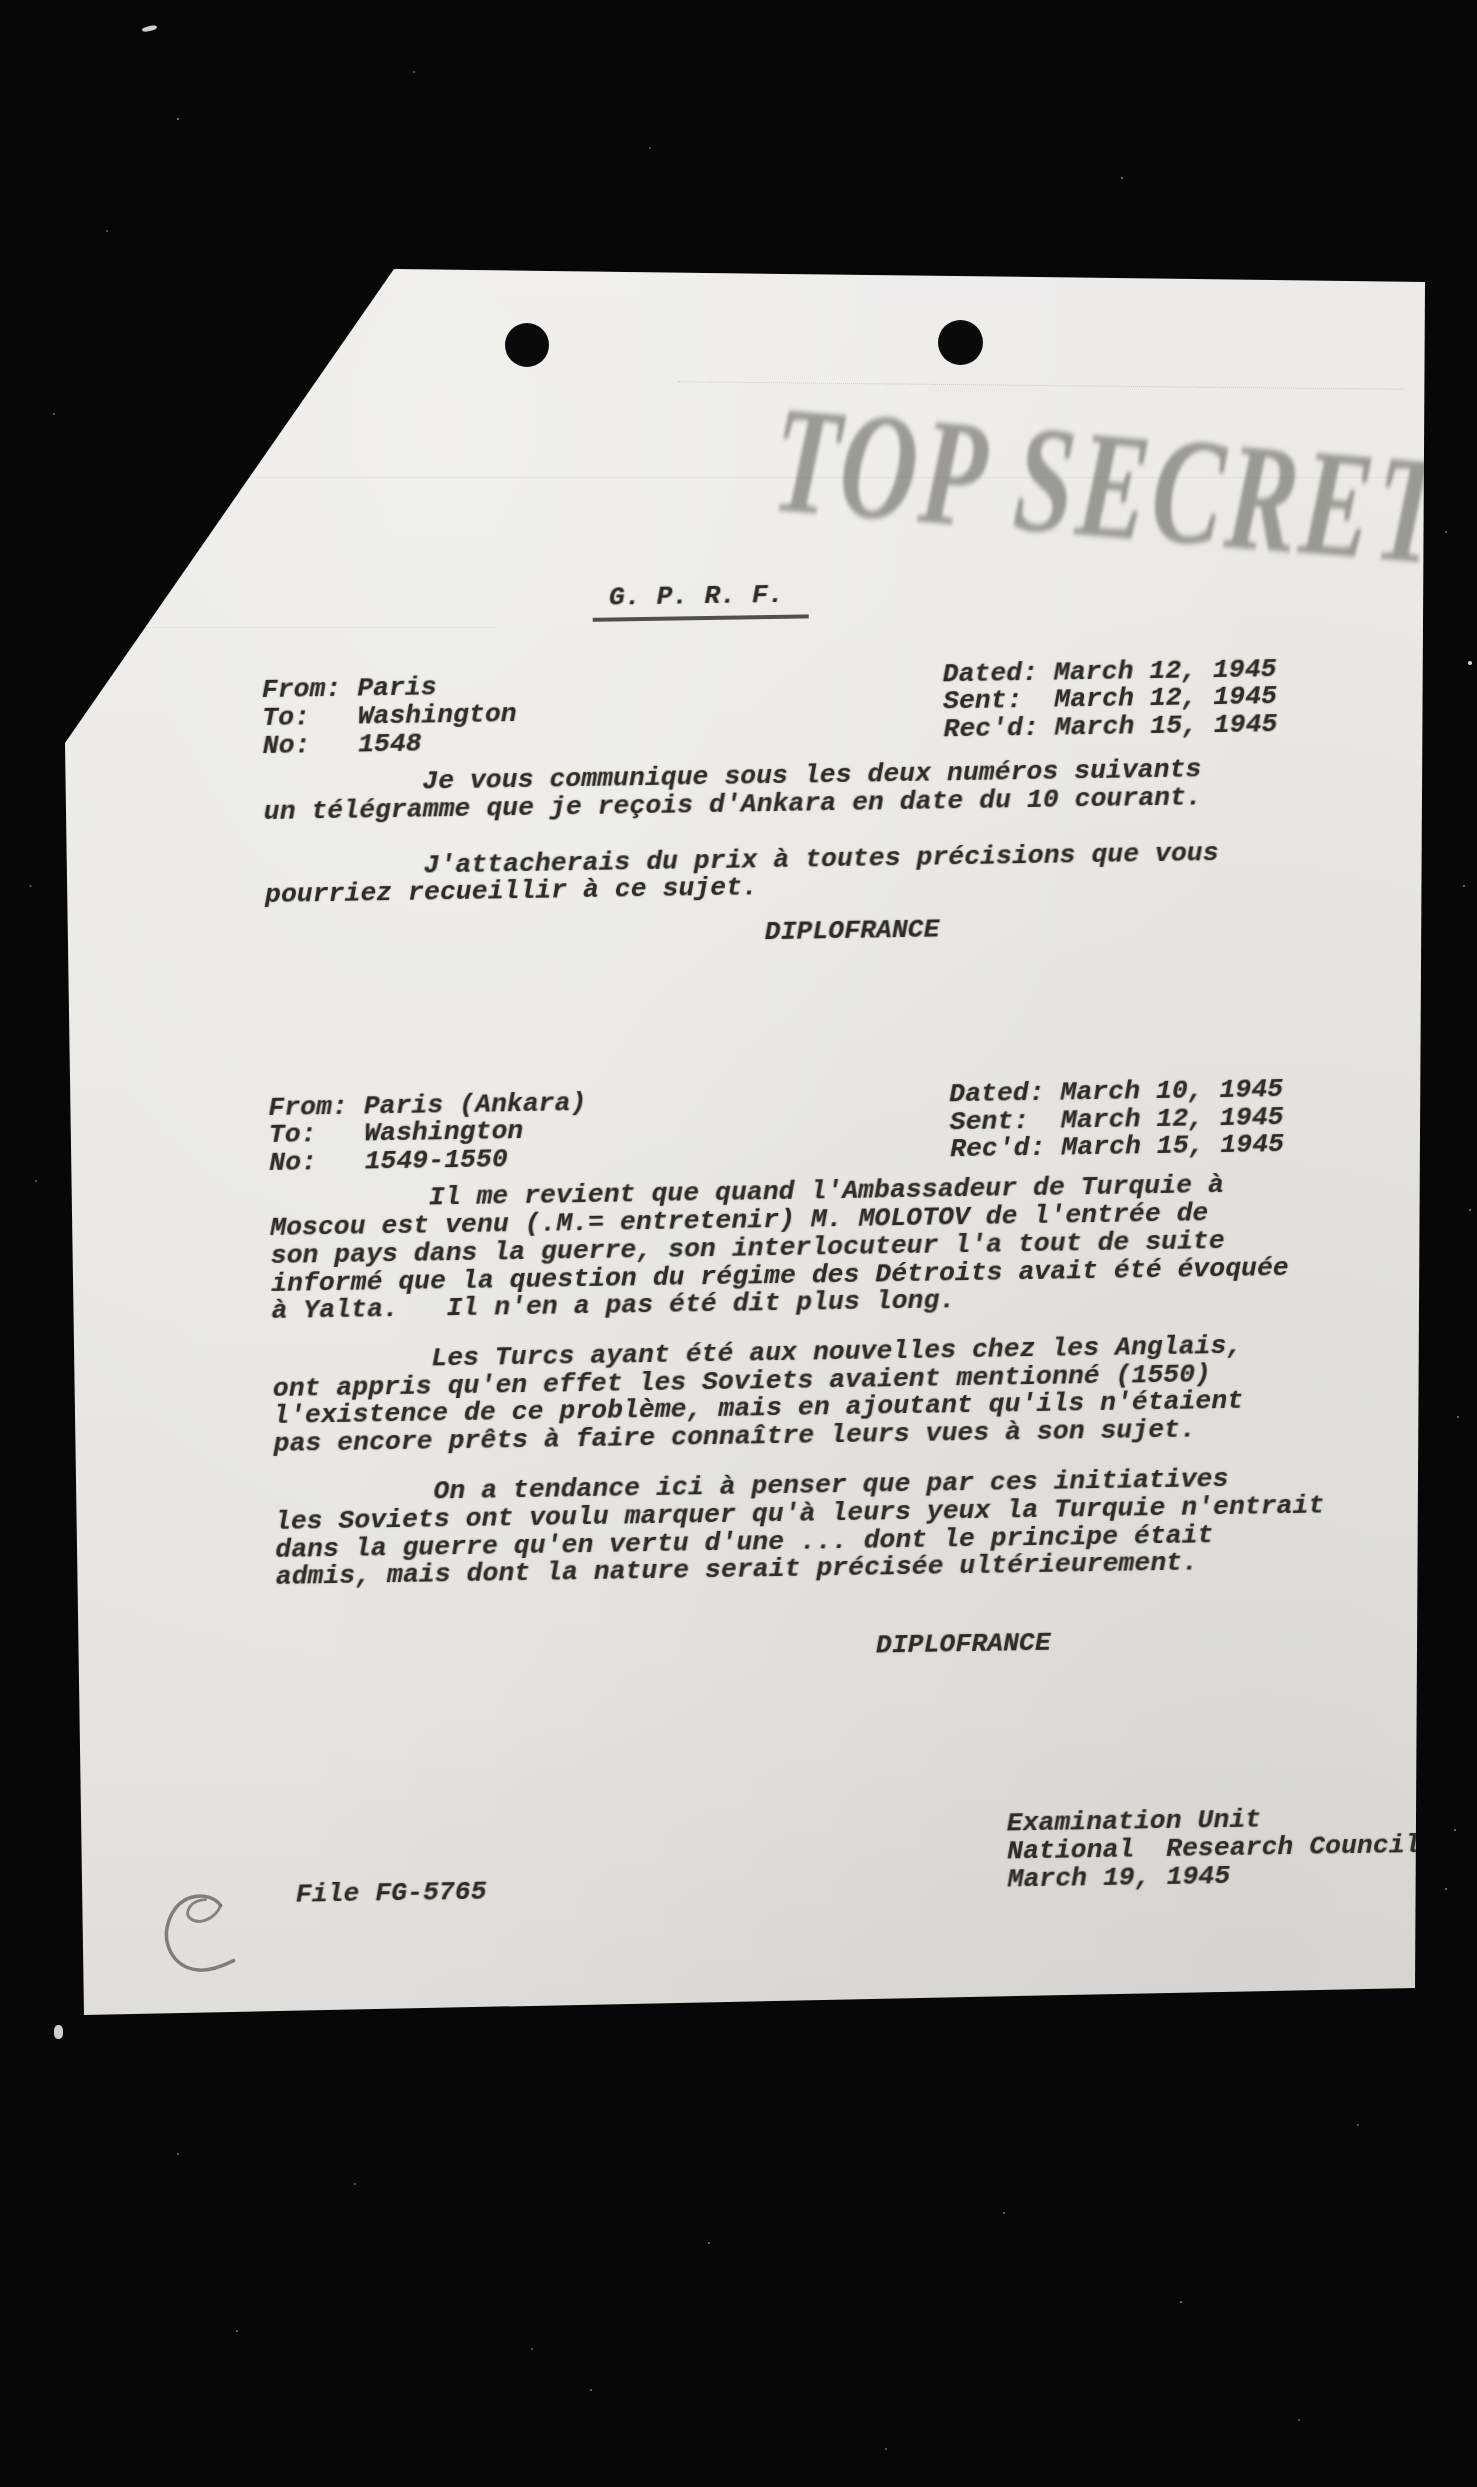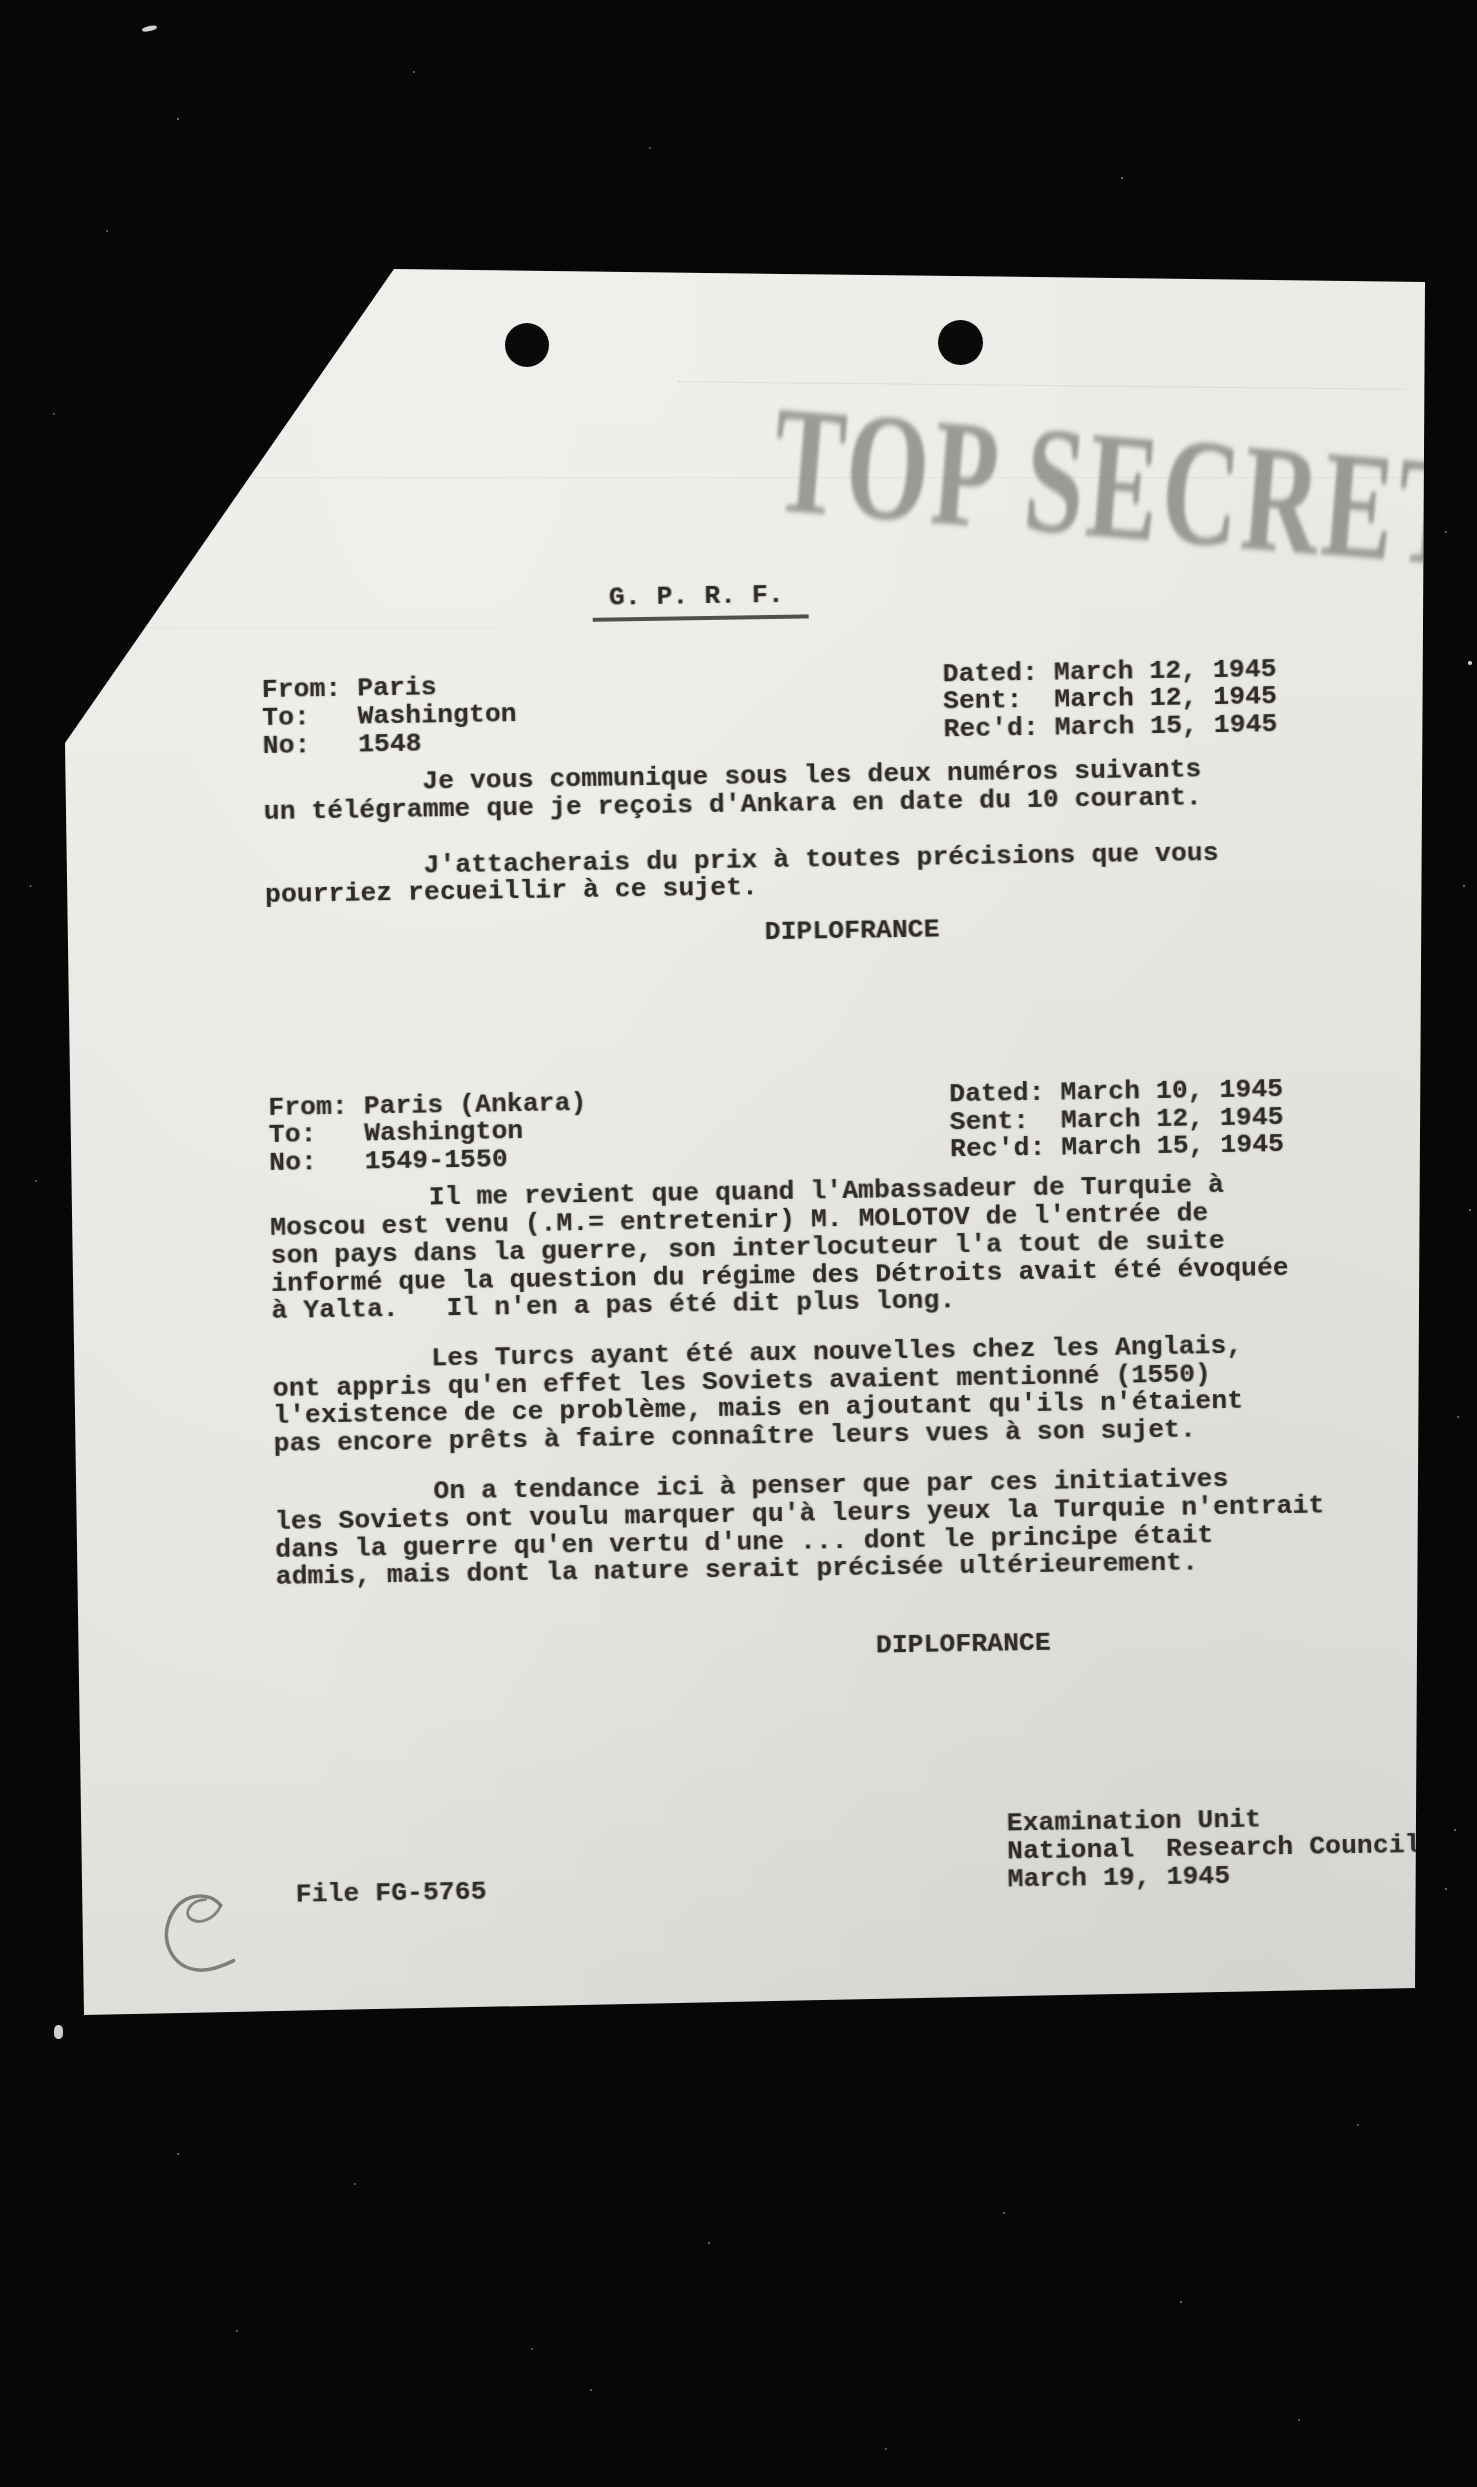--- a/index.html
+++ b/index.html
@@ -21,21 +21,21 @@
       590px 2389px rgba(255,255,255,.45),885px 2448px rgba(255,255,255,.4),
       1454px 1829px rgba(255,255,255,.5), 106px 230px rgba(255,255,255,.4),
       649px 147px rgba(255,255,255,.35), 1469px 1209px rgba(255,255,255,.5);}
   .speck{position:absolute;background:#cfcfcb;border-radius:40%;}
   .speck.s1{left:142px;top:26px;width:15.3px;height:5.3px;transform:rotate(-12deg);}
   .speck.s2{left:54px;top:2025px;width:9.4px;height:14px;}
   .speck.s3{left:1468px;top:661px;width:3.5px;height:3.5px;border-radius:50%;}
 
   .paper{position:absolute;left:0;top:0;width:1477px;height:2122px;
     clip-path:polygon(394px 269px,1425px 282px,1415px 1988px,84px 2015px,65px 743px);
-    background:linear-gradient(180deg,#edece8 0%,#e9e8e4 45%,#e5e4e0 80%,#dddcd8 100%);}
+    background:linear-gradient(180deg,#edece8 0%,#e9e8e4 45%,#e5e4e0 80%,#dddcd8 100%);font-style:italic;}
   .paper::after{content:"";position:absolute;inset:0;
     background:radial-gradient(ellipse at 30% 20%,rgba(255,255,255,.25),rgba(0,0,0,0) 60%),
                radial-gradient(ellipse at 85% 90%,rgba(0,0,0,.05),rgba(0,0,0,0) 55%);}
   .hole{position:absolute;border-radius:50%;background:#0a0a0a;z-index:5;}
   .hole-left{left:505px;top:323px;width:44px;height:44px;}
   .hole-right{left:938px;top:320px;width:45px;height:45px;}
 
   .scanline{position:absolute;z-index:2;}
   .sl1{left:678px;top:385px;width:726px;border-top:1.8px dotted rgba(70,70,66,.20);transform:rotate(.6deg);}
   .sl2{left:68px;top:477px;width:1345px;border-top:1.8px dotted rgba(70,70,66,.13);}

